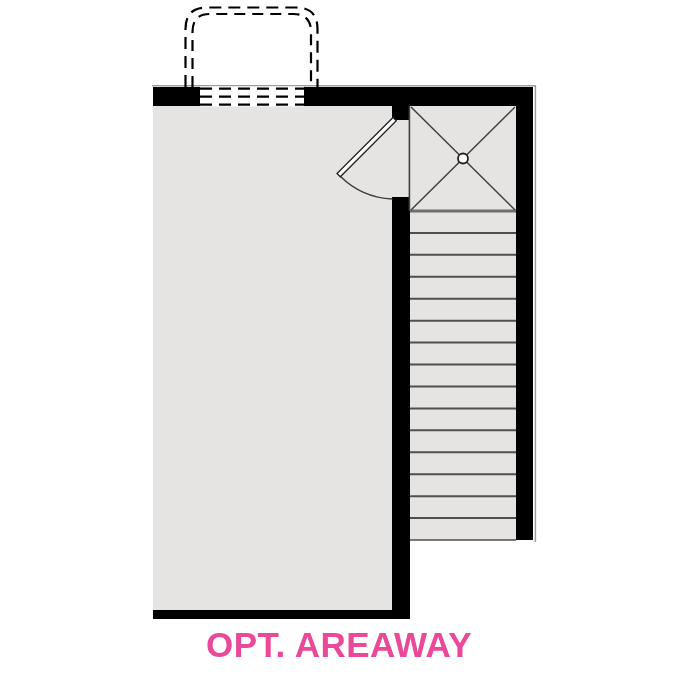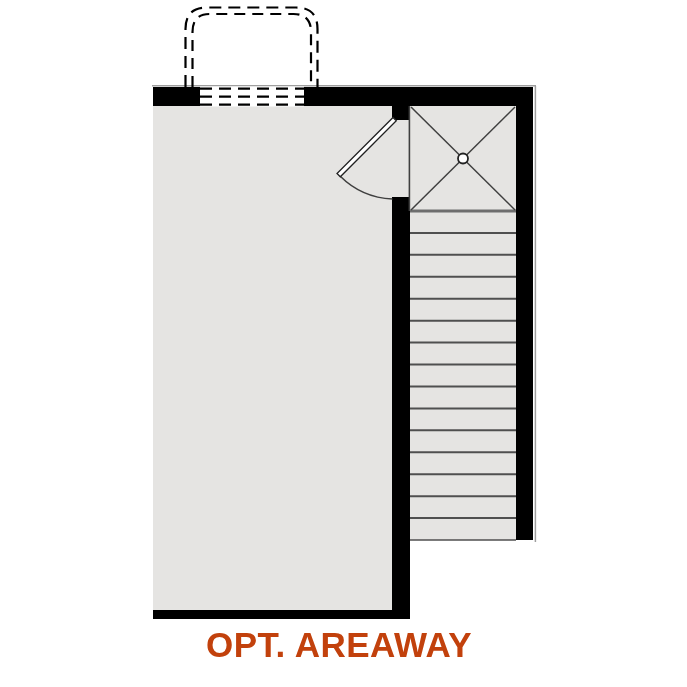--- a/index.html
+++ b/index.html
@@ -24,21 +24,21 @@
   }
   .plan-title {
     position: absolute;
     top: 627px;
     left: 339px;
     transform: translateX(-50%);
     font-weight: bold;
     font-size: 35px;
     line-height: 1;
     letter-spacing: 0.5px;
-    color: #c2410c;
+    color: #ec4899;
     white-space: nowrap;
   }
 </style>
 </head>
 <body>
 
 <div class="stage">
 
   <svg class="plan-svg" width="687" height="687" viewBox="0 0 687 687">
 

